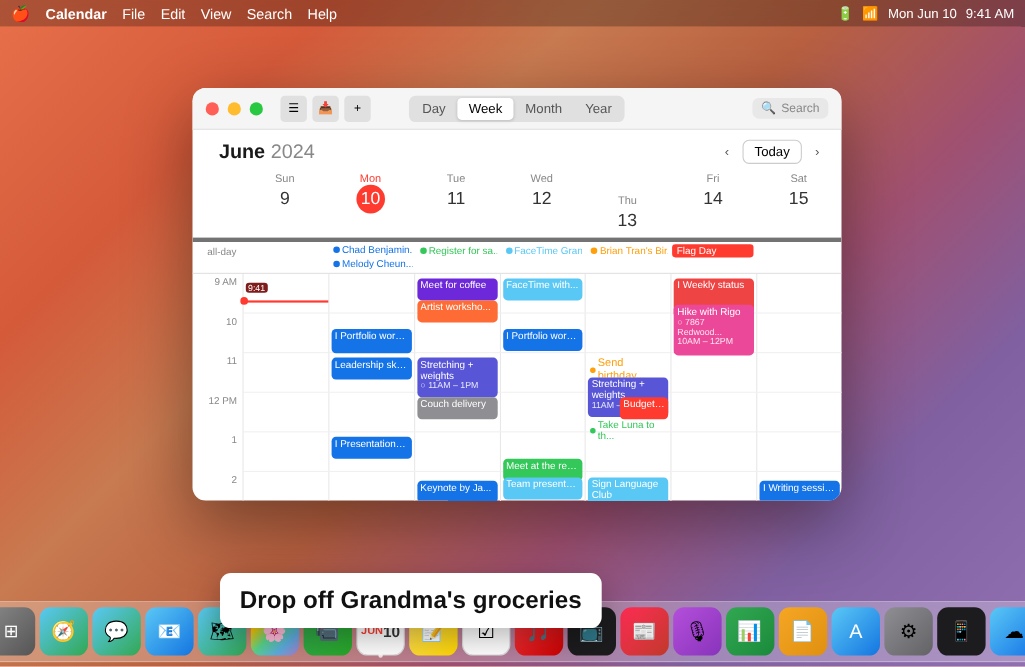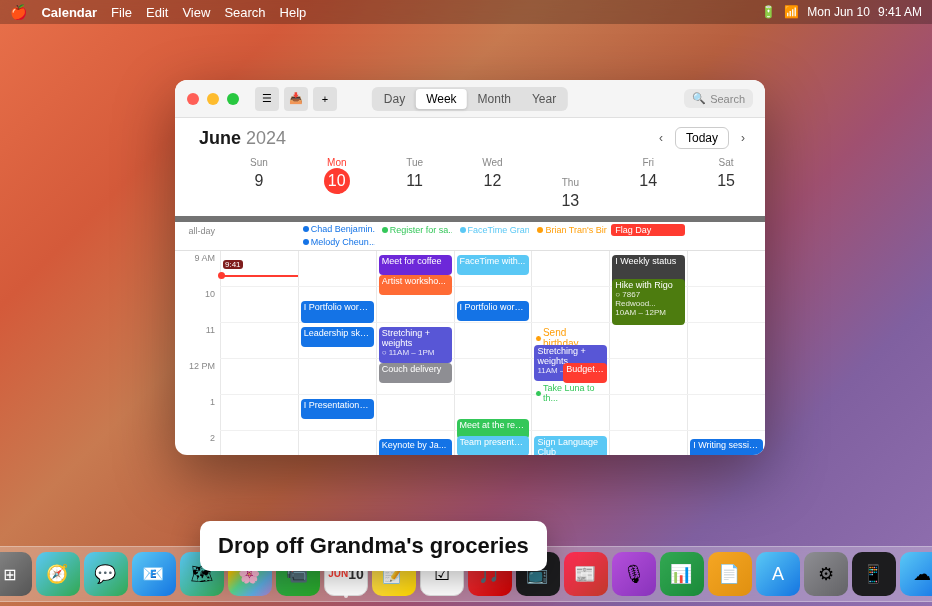--- a/index.html
+++ b/index.html
@@ -165,21 +165,21 @@
       font-weight: 600;
       color: #1a1a1a;
       flex-shrink: 0;
     }
     .cal-header-month span { color: #888; font-weight: 400; }
 
     
     .day-header-row {
       display: grid;
       grid-template-columns: 45px repeat(7, 1fr);
-      border-bottom: 6px solid #737373;
+      border-bottom: 4px solid #737373;
       flex-shrink: 0;
     }
     .day-header-cell {
       text-align: center;
       padding: 2px 0;
       font-size: 11px;
       color: #888;
     }
     .day-header-cell .day-num {
       font-size: 16px;
@@ -566,25 +566,25 @@
         <div class="cal-event" style="background:#5ac8f5;top:185px;height:36px;">
           <div class="ev-title">Sign Language</div>
           <div class="ev-title">Club</div>
           <div class="ev-time">○ 12 – 2PM</div>
         </div>
 
       </div>
 
       <div style="grid-column:7;grid-row:1/13;border-left:1px solid #e8e8e8;position:relative;height:432px;">
 
-        <div class="cal-event" style="background:#404040;top:4px;height:36px;">
+        <div class="cal-event" style="background:#ef4444;top:4px;height:36px;">
           <div class="ev-title">I Weekly status</div>
         </div>
 
-        <div class="cal-event" style="background:#4d7c0f;top:28px;height:46px;">
+        <div class="cal-event" style="background:#ec4899;top:28px;height:46px;">
           <div class="ev-title">Hike with Rigo</div>
           <div class="ev-time">○ 7867 Redwood...</div>
           <div class="ev-time">10AM – 12PM</div>
         </div>
 
 
       </div>
 
       <div style="grid-column:8;grid-row:1/13;border-left:1px solid #e8e8e8;position:relative;height:432px;">
 

